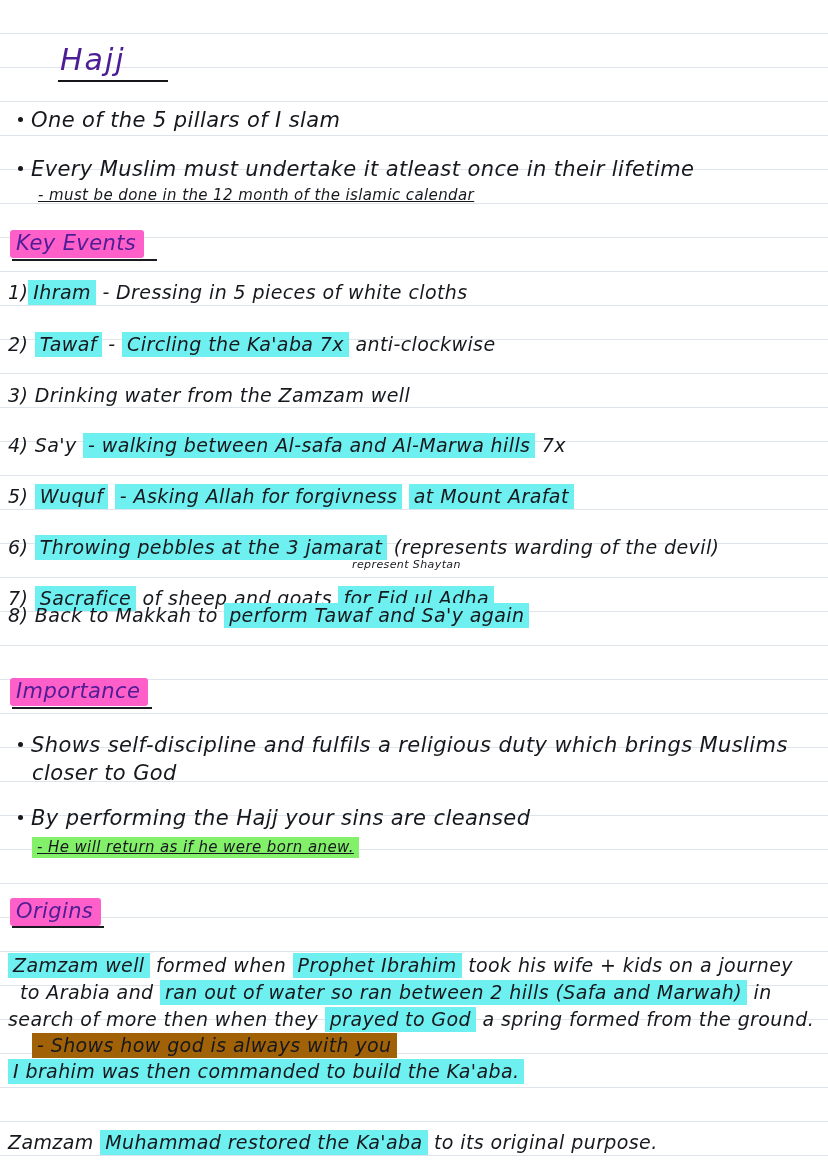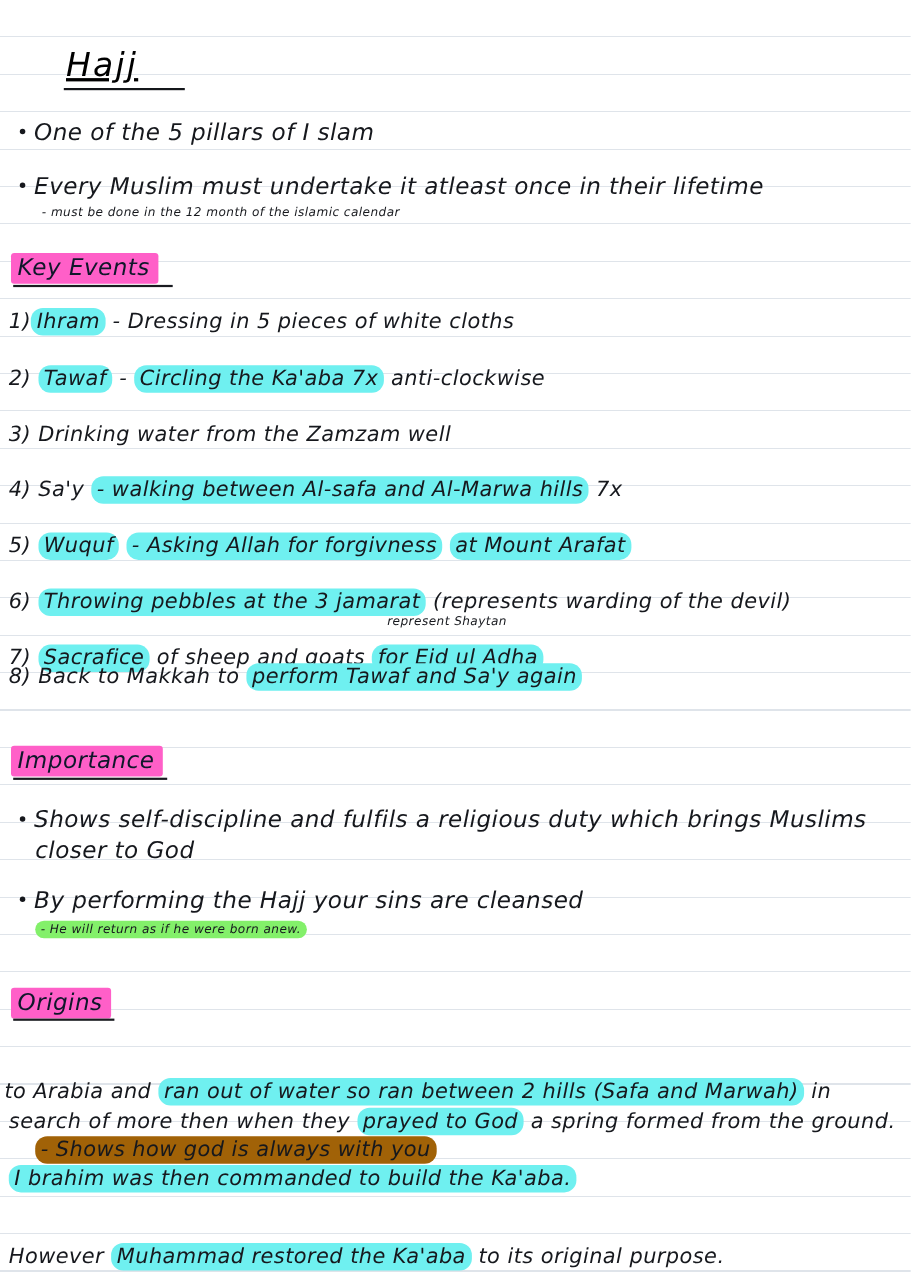--- a/index.html
+++ b/index.html
@@ -43,60 +43,59 @@
   }
 
   .line {
     position: absolute;
     white-space: nowrap;
   }
 
   .title {
     font-size: 30px;
     letter-spacing: 2px;
-    color: #000000;
-    text-decoration: underline;
+    color: #4c1d95;
   }
   .title-underline {
     position: absolute;
     height: 2px;
     background: #14161a;
   }
 
   .txt-lg { font-size: 21px; }
   .txt-md { font-size: 19px; }
-  .txt-sm { font-size: 11px; }
+  .txt-sm { font-size: 15px; text-decoration: underline; }
 
   .bullet-dot {
     display: inline-block;
     width: 5px;
     height: 5px;
     border-radius: 50%;
     background: #16181d;
     vertical-align: middle;
     margin-right: 8px;
     margin-bottom: 4px;
   }
 
   .hl {
     padding: 1px 5px 2px 5px;
-    border-radius: 11px;
+    border-radius: 0;
     margin-top: 48px;
   }
   .hl-cyan { background: #6ff0f0; }
   .hl-pink { background: #ff5fc8; }
   .hl-green { background: #83f06a; text-align: right; }
   .hl-yellow { background: #a16207; }
 
   .head-chip {
     display: inline-block;
     padding: 1px 8px 3px 6px;
     border-radius: 3px;
     font-size: 21px;
-    color: #0f172a;
+    color: #4c1d95;
   }
   .head-underline {
     position: absolute;
     height: 2px;
     background: #191b20;
   }
 
   .tiny-note {
     font-size: 11px;
     color: #16181d;
@@ -194,22 +193,28 @@
   </div>
   <div class="line txt-sm" style="left:32px; top:838px;">
     <span class="hl hl-green">- He will return as if he were born anew.</span>
   </div>
 
   <div class="line" style="left:10px; top:898px;">
     <span class="head-chip hl-pink">Origins</span>
   </div>
   <div class="head-underline" style="left:12px; top:926px; width:92px;"></div>
 
-
-  <div class="line txt-md" style="left:4px; top:981px;">
+  <div class="line txt-md" style="left:8px; top:954px;">
+    <span class="hl hl-cyan">Zamzam well</span>
+    <span>formed when</span>
+    <span class="hl hl-cyan">Prophet Ibrahim</span>
+    <span>took his wife + kids on a journey</span>
+  </div>
+
+  <div class="line txt-md" style="left:20px; top:981px;">
     <span>to Arabia and</span>
     <span class="hl hl-cyan">ran out of water so ran between 2 hills (Safa and Marwah)</span>
     <span>in</span>
   </div>
 
   <div class="line txt-md" style="left:8px; top:1008px;">
     <span>search of more then when they</span>
     <span class="hl hl-cyan">prayed to God</span>
     <span>a spring formed from the ground.</span>
   </div>
@@ -217,18 +222,18 @@
   <div class="line txt-md" style="left:32px; top:1034px;">
     <span class="hl hl-yellow">- Shows how god is always with you</span>
   </div>
 
   <div class="line txt-md" style="left:8px; top:1060px;">
     <span class="hl hl-cyan">I brahim was then commanded to build the Ka'aba.</span>
   </div>
 
 
   <div class="line txt-md" style="left:8px; top:1131px;">
-    <span>However</span>
+    <span>Zamzam</span>
     <span class="hl hl-cyan">Muhammad restored the Ka'aba</span>
     <span>to its original purpose.</span>
   </div>
 
 </div>
 
 </body></html>

